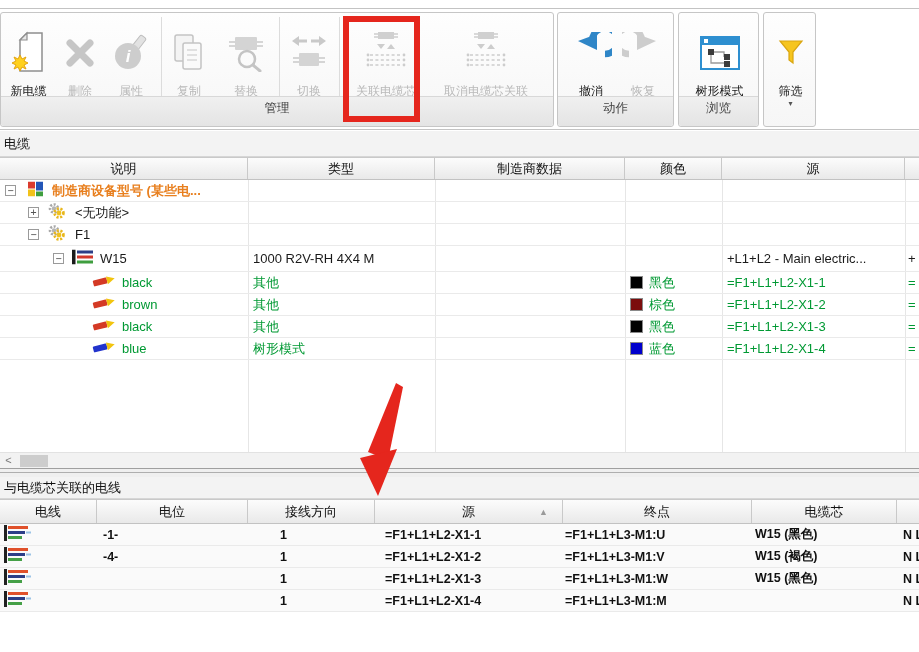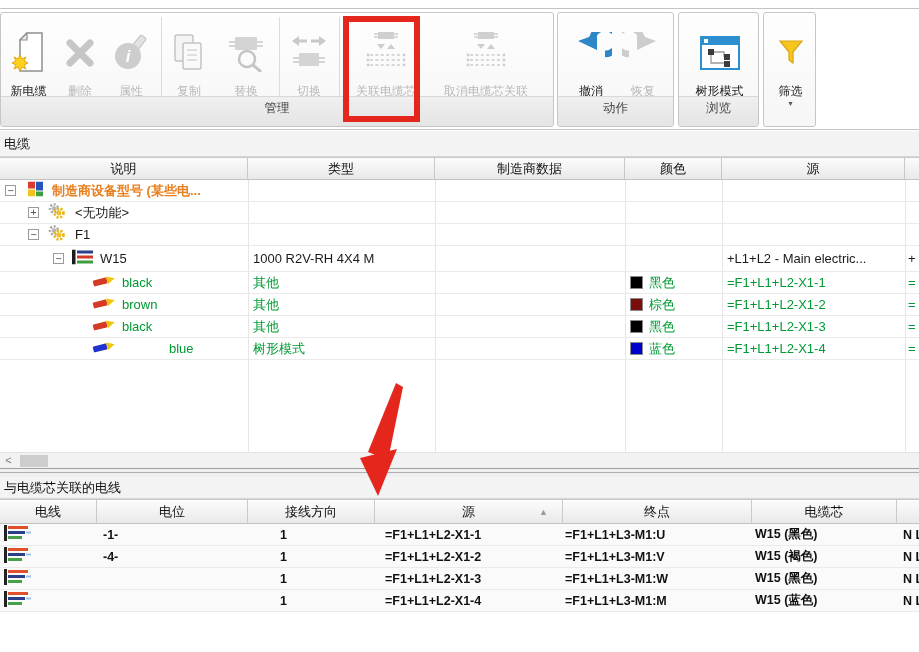--- a/index.html
+++ b/index.html
@@ -353,21 +353,21 @@
         <div class="cell green" style="left: 727px; width: 176px;">=F1+L1+L2-X1-3</div>
         <div class="cell green" style="left: 908px; width: 11px;">=</div>
       </div>
       <div class="t-row" style="top: 158px; height: 22px;">
         <span class="row-icon" style="left: 92px;"><svg width="25" height="16">
             <g transform="rotate(-14 12 8)">
               <rect x="1" y="5" width="14" height="6" rx="1" fill="#2233cc"></rect>
               <polygon points="15,4 23,8 15,12" fill="#f2c40e"></polygon>
             </g>
           </svg></span>
-        <div class="cell green" style="left: 122px; width: 126px; margin-left: 47px;">blue</div>
+        <div class="cell green" style="left: 122px; width: 126px;">blue</div>
         <div class="cell green" style="left: 253px; width: 178px;">树形模式</div>
         <div class="cell" style="left: 440px; width: 182px;"></div>
         <div class="cell green" style="left: 630px; width: 90px;"><span class="swatch" style="background: rgb(0, 0, 204); margin-right: 6px;"></span>蓝色</div>
         <div class="cell green" style="left: 727px; width: 176px;">=F1+L1+L2-X1-4</div>
         <div class="cell green" style="left: 908px; width: 11px;">=</div>
       </div>
     </div>
 
   <div class="hscroll">
     <div class="sbtn">&lt;</div>
@@ -440,21 +440,20 @@
             <rect x="0" y="0" width="3" height="16" fill="#222"></rect>
             <rect x="4" y="1" width="20" height="3" fill="#e0512b"></rect>
             <rect x="4" y="6" width="17" height="3" fill="#2c3e87"></rect>
             <rect x="22" y="6.5" width="5" height="2" fill="#9cc3e5"></rect>
             <rect x="4" y="11" width="14" height="3" fill="#45a047"></rect>
           </svg></span>
         <div class="cell wire-cell" style="left: 103px; width: 140px;"></div>
         <div class="cell wire-cell" style="left: 280px; width: 90px;">1</div>
         <div class="cell wire-cell" style="left: 385px; width: 175px;">=F1+L1+L2-X1-4</div>
         <div class="cell wire-cell" style="left: 565px; width: 180px;">=F1+L1+L3-M1:M</div>
-        <div class="cell wire-cell" style="left: 755px; width: 140px;">W15 (蓝色)</div>
         <div class="cell wire-cell" style="left: 903px; width: 16px;">N L</div>
       </div>
     </div>
 
   <svg class="annot-svg">
     <polygon points="396,383 403,387 388,460 368,452" fill="#e5261d"></polygon>
     <polygon points="360,458 397,449 378,496" fill="#e5261d"></polygon>
   </svg>
 </div>
 

